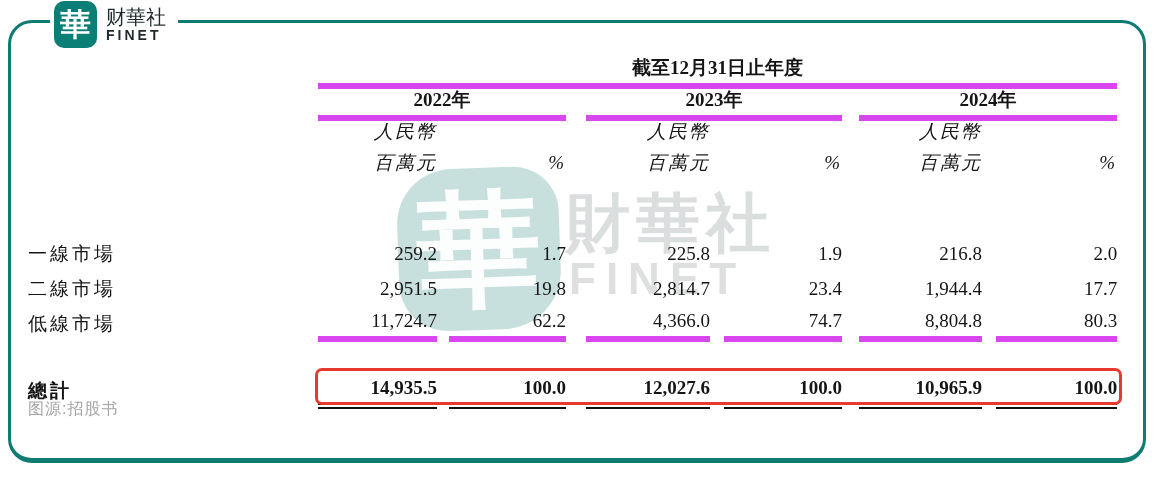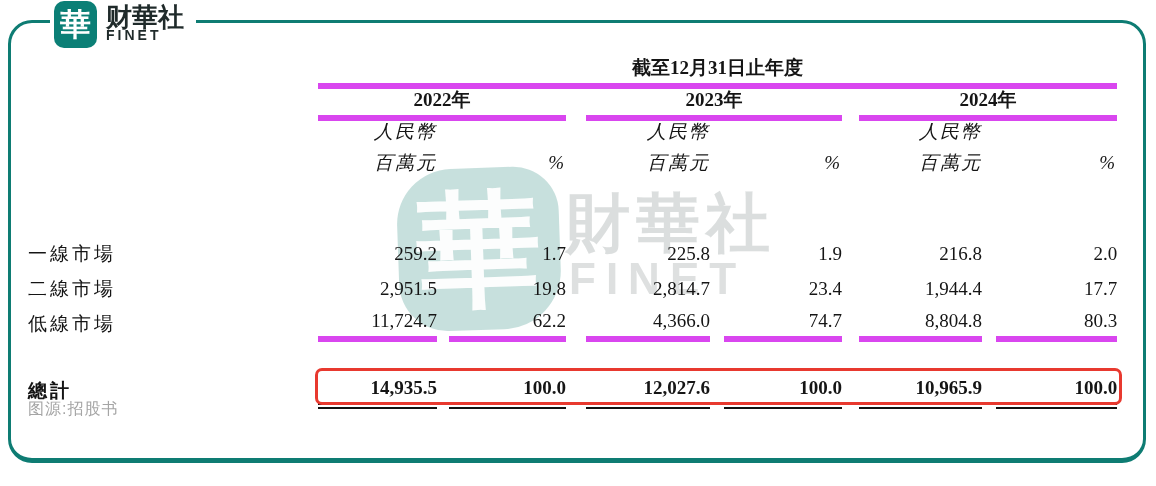--- a/index.html
+++ b/index.html
@@ -12,22 +12,22 @@
            border:3px solid #0e7c73; border-bottom-width:5px; border-radius:24px;
            z-index:0; }
 
   
   .logo { position:absolute; left:50px; top:0px; z-index:4; background:#fff;
           display:flex; align-items:center; gap:9px; padding:1px 12px 2px 4px; }
   .logo-seal { width:43px; height:47px; background:#0b7f76; border-radius:10px;
                color:#fff; font-size:31px; font-weight:bold; display:flex;
                align-items:center; justify-content:center;
                font-family:"DejaVu Serif",serif; }
-  .logo-cn { font-family:"Liberation Sans","DejaVu Sans",sans-serif; font-weight:bold;
-             font-size:26px; color:#1f2a2a; line-height:22px; }
+  .logo-cn { font-family:"Liberation Sans","DejaVu Sans",sans-serif; font-weight:normal;
+             font-size:20px; color:#1f2a2a; line-height:22px; }
   .logo-en { font-family:"Liberation Sans","DejaVu Sans",sans-serif; font-weight:bold;
              font-size:14px; color:#1f2a2a; letter-spacing:3px; line-height:15px; }
 
   
   .wm { position:absolute; z-index:1; }
   .wm-seal { left:398px; top:168px; width:162px; height:162px;
              background:rgba(130,186,180,0.45);
              border-radius:34% 28% 36% 30%; transform:rotate(-2deg);
              display:flex; align-items:center; justify-content:center; }
   .wm-seal span { color:#ffffff; font-size:125px; font-weight:bold;

